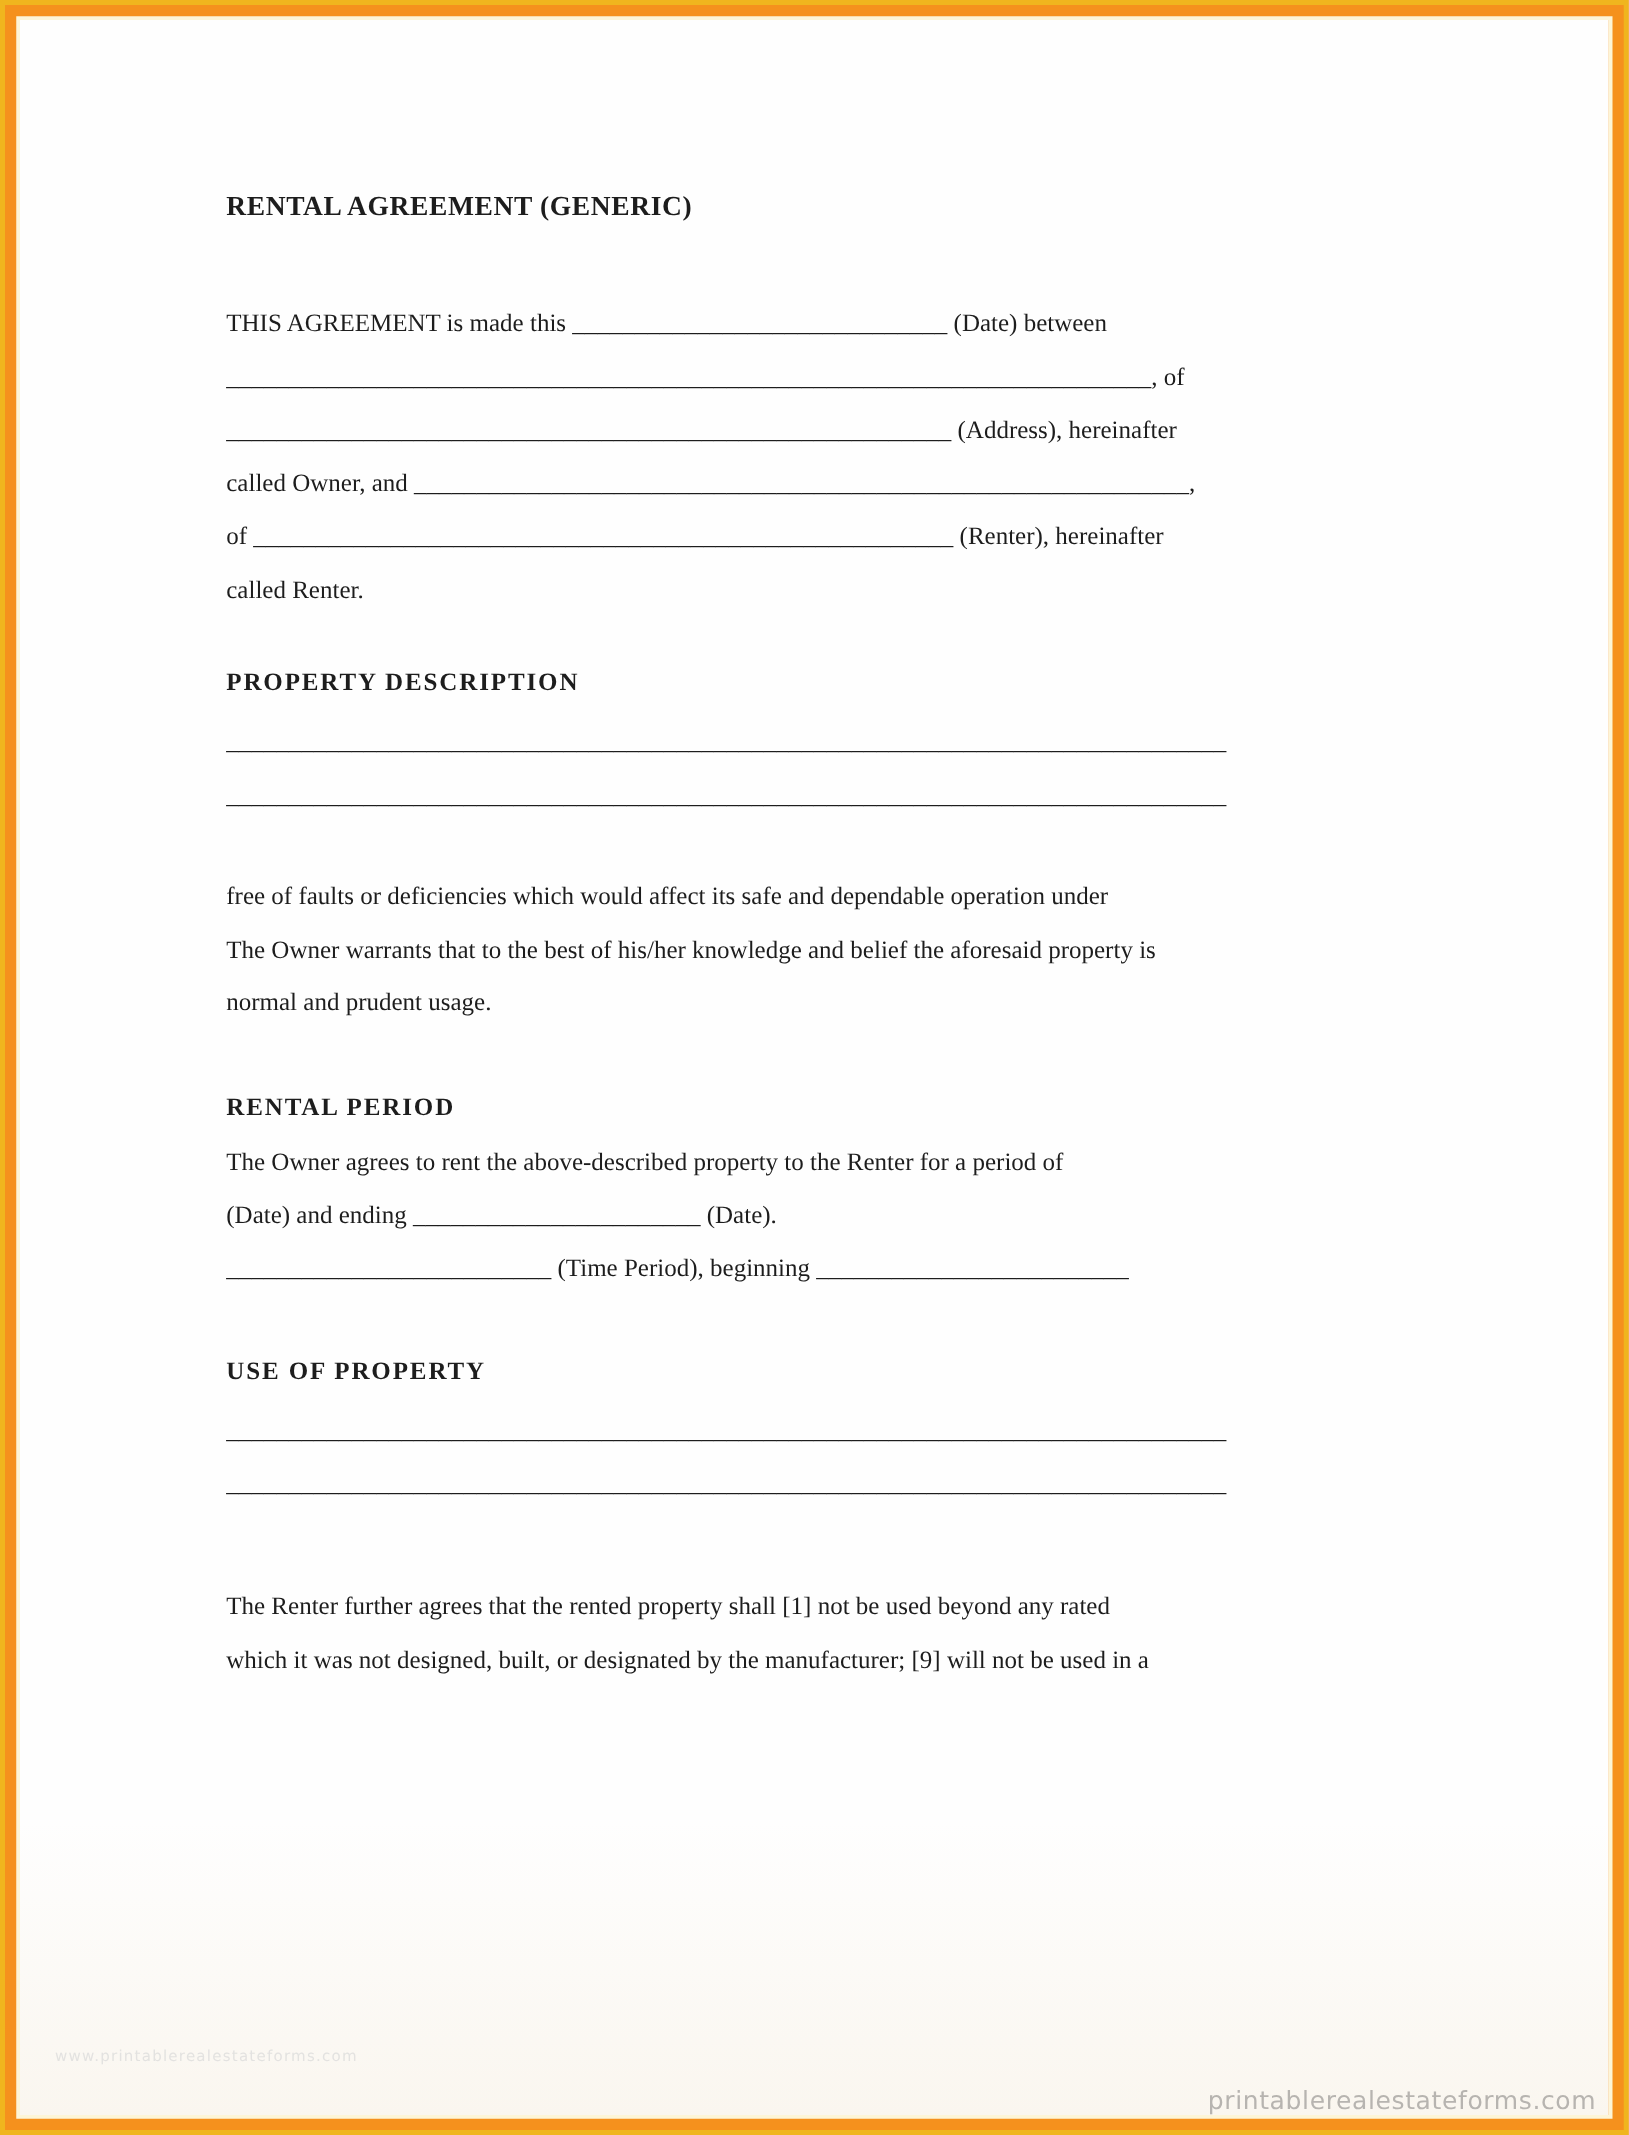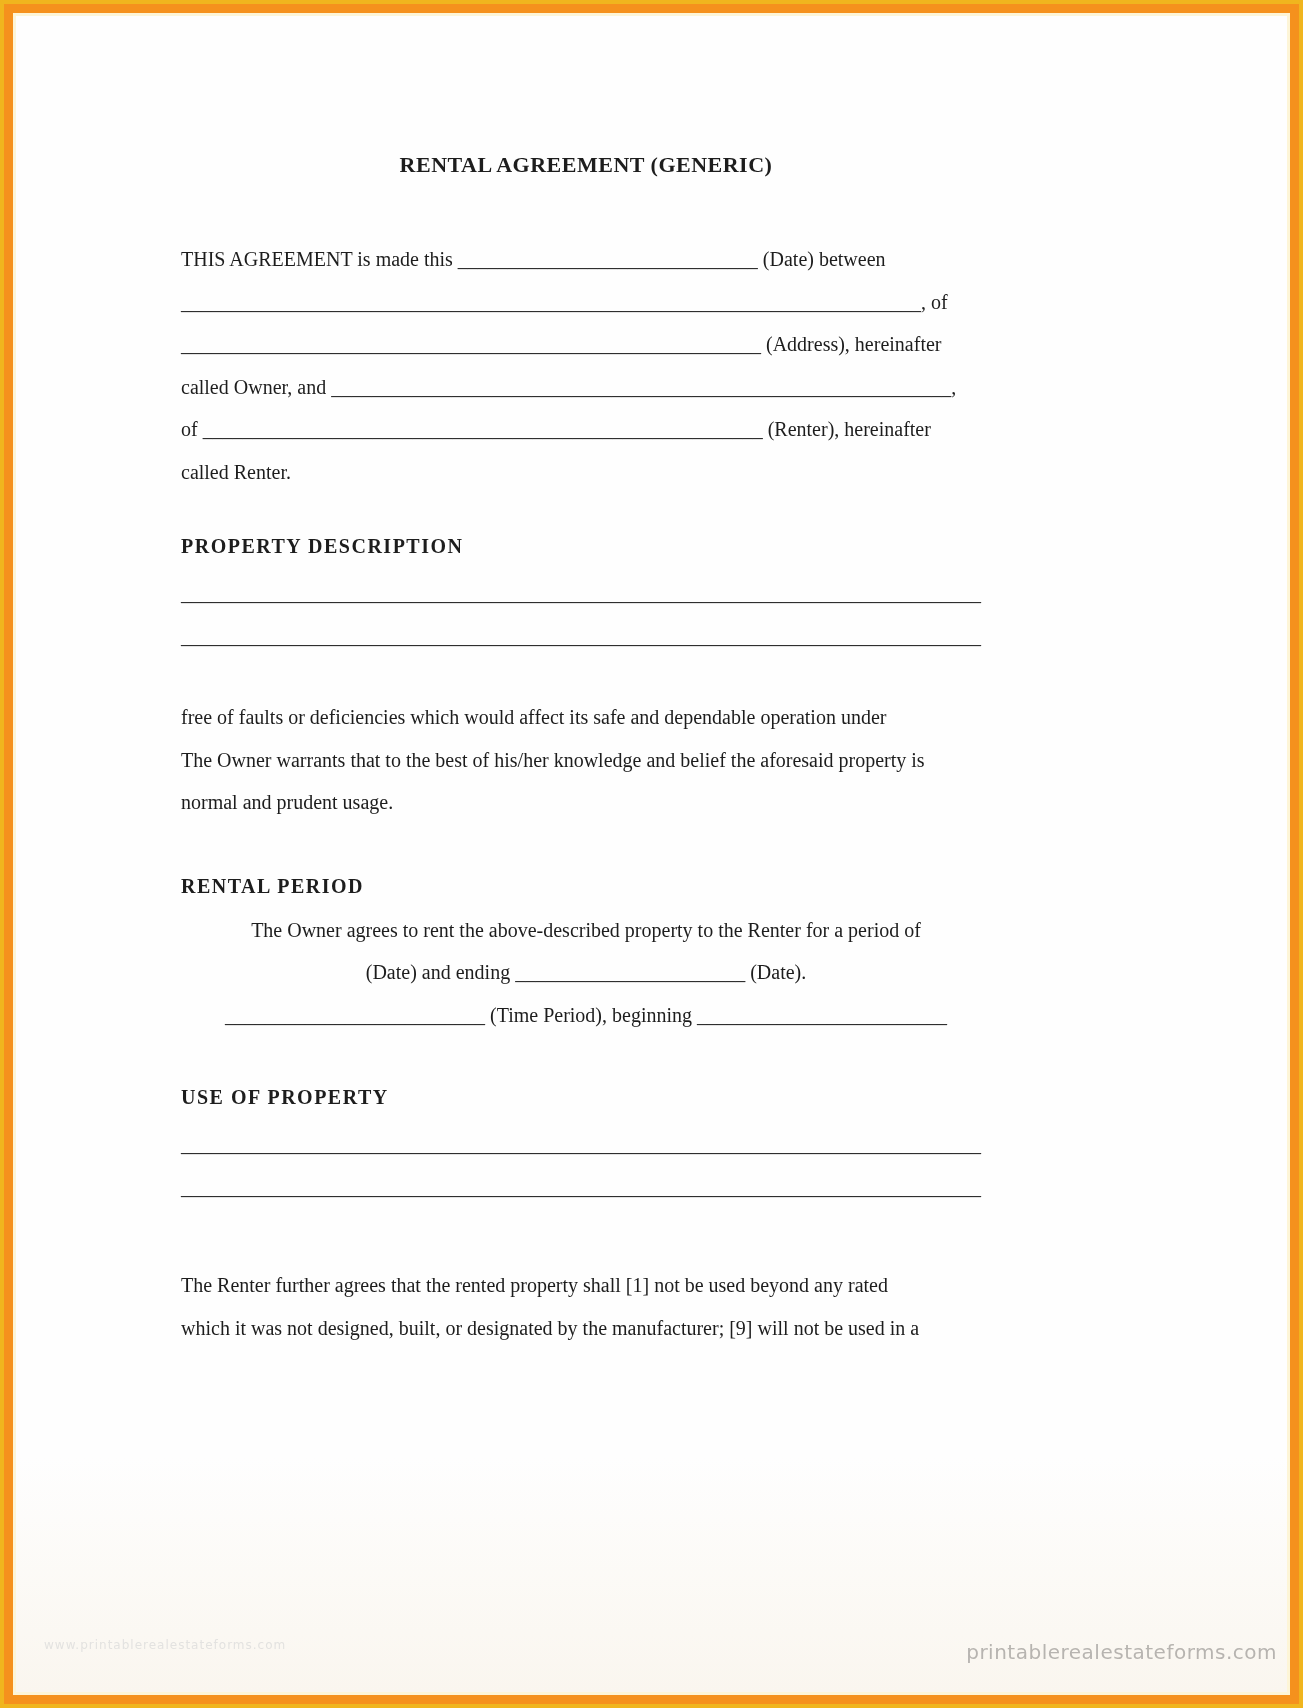--- a/index.html
+++ b/index.html
@@ -26,54 +26,53 @@
     top: 0;
     width: 810px;
     padding-top: 136px;
     font-family: "Liberation Serif", serif;
     font-size: 20px;
     color: #1d1d1d;
   }
   .doc-title {
     font-size: 22px;
     font-weight: bold;
-    text-align: center;
     letter-spacing: 0.5px;
     line-height: 26px;
     margin: 0 0 60px 0;
   }
   .line { line-height: 42.5px; white-space: nowrap; }
   .section-heading {
     font-size: 20px;
     letter-spacing: 1.5px;
     line-height: 24px;
     font-weight: bold;
     margin: 0;
   }
   .h-pd { margin-top: 41px; }
   .h-rp { margin-top: 50px; }
   .h-up { margin-top: 49px; }
   .blank-block { margin-top: 14px; }
   .blank-block .line { line-height: 43px; letter-spacing: 0; }
   .warranty { margin-top: 38px; }
-  .rental   { margin-top: 11px; text-align: center; }
+  .rental   { margin-top: 11px; }
   .renter   { margin-top: 55px; }
   .watermark {
     position: absolute;
     left: 28px;
     bottom: 40px;
     font-family: "DejaVu Sans", sans-serif;
     font-size: 12px;
     color: #e3e2e0;
     letter-spacing: 1px;
   }
   .footer {
     position: absolute;
     right: 10px;
-    bottom: 28px;
+    bottom: 0;
     font-family: "DejaVu Sans", sans-serif;
     font-size: 20px;
     color: #b7b4b0;
     letter-spacing: 0.5px;
   }
 </style>
 </head>
 <body>
 
 <div class="frame">

